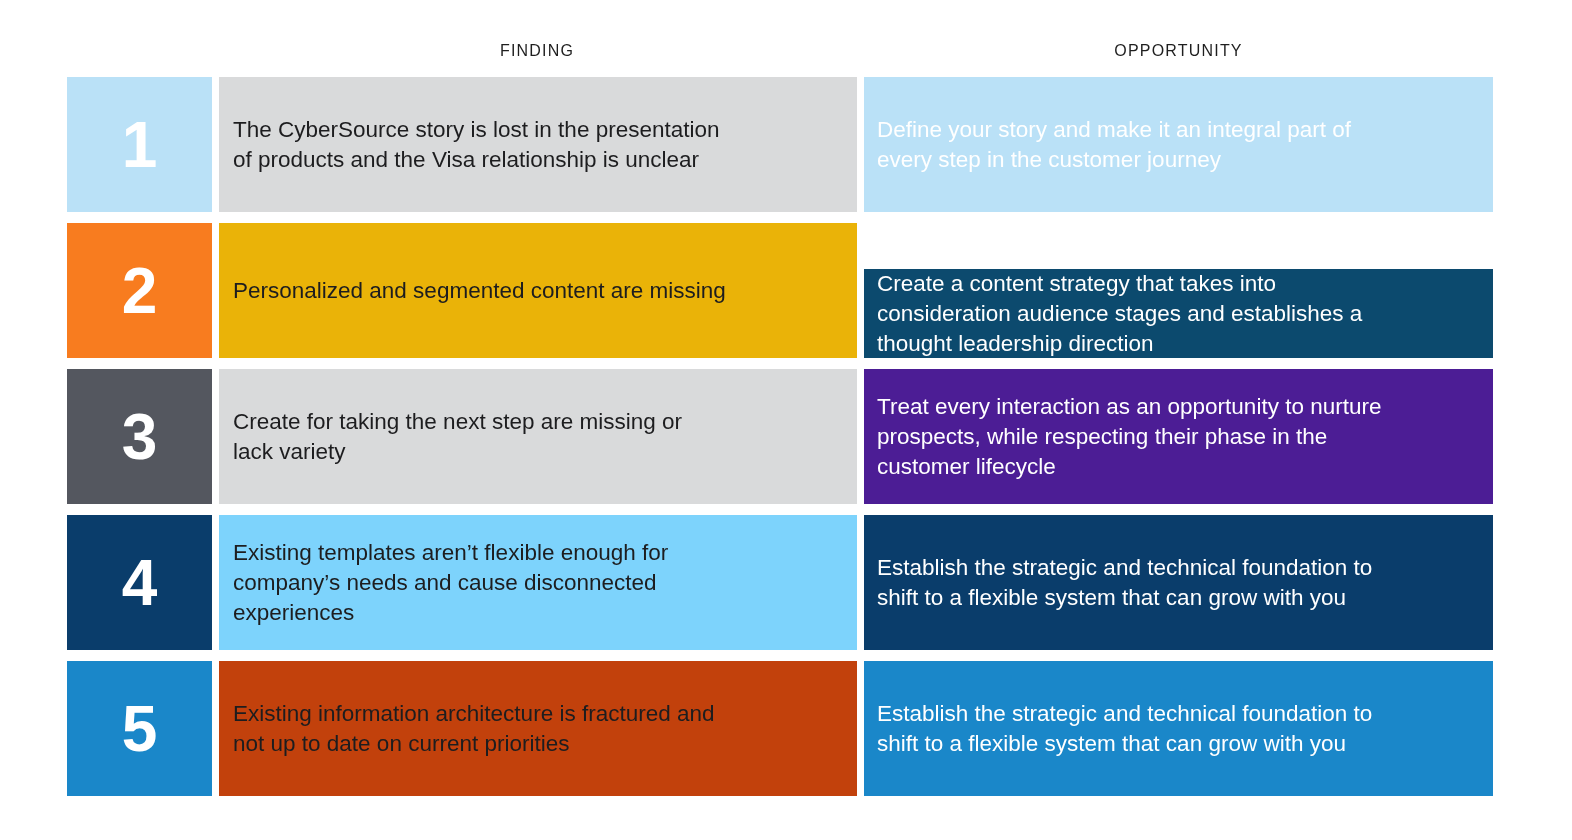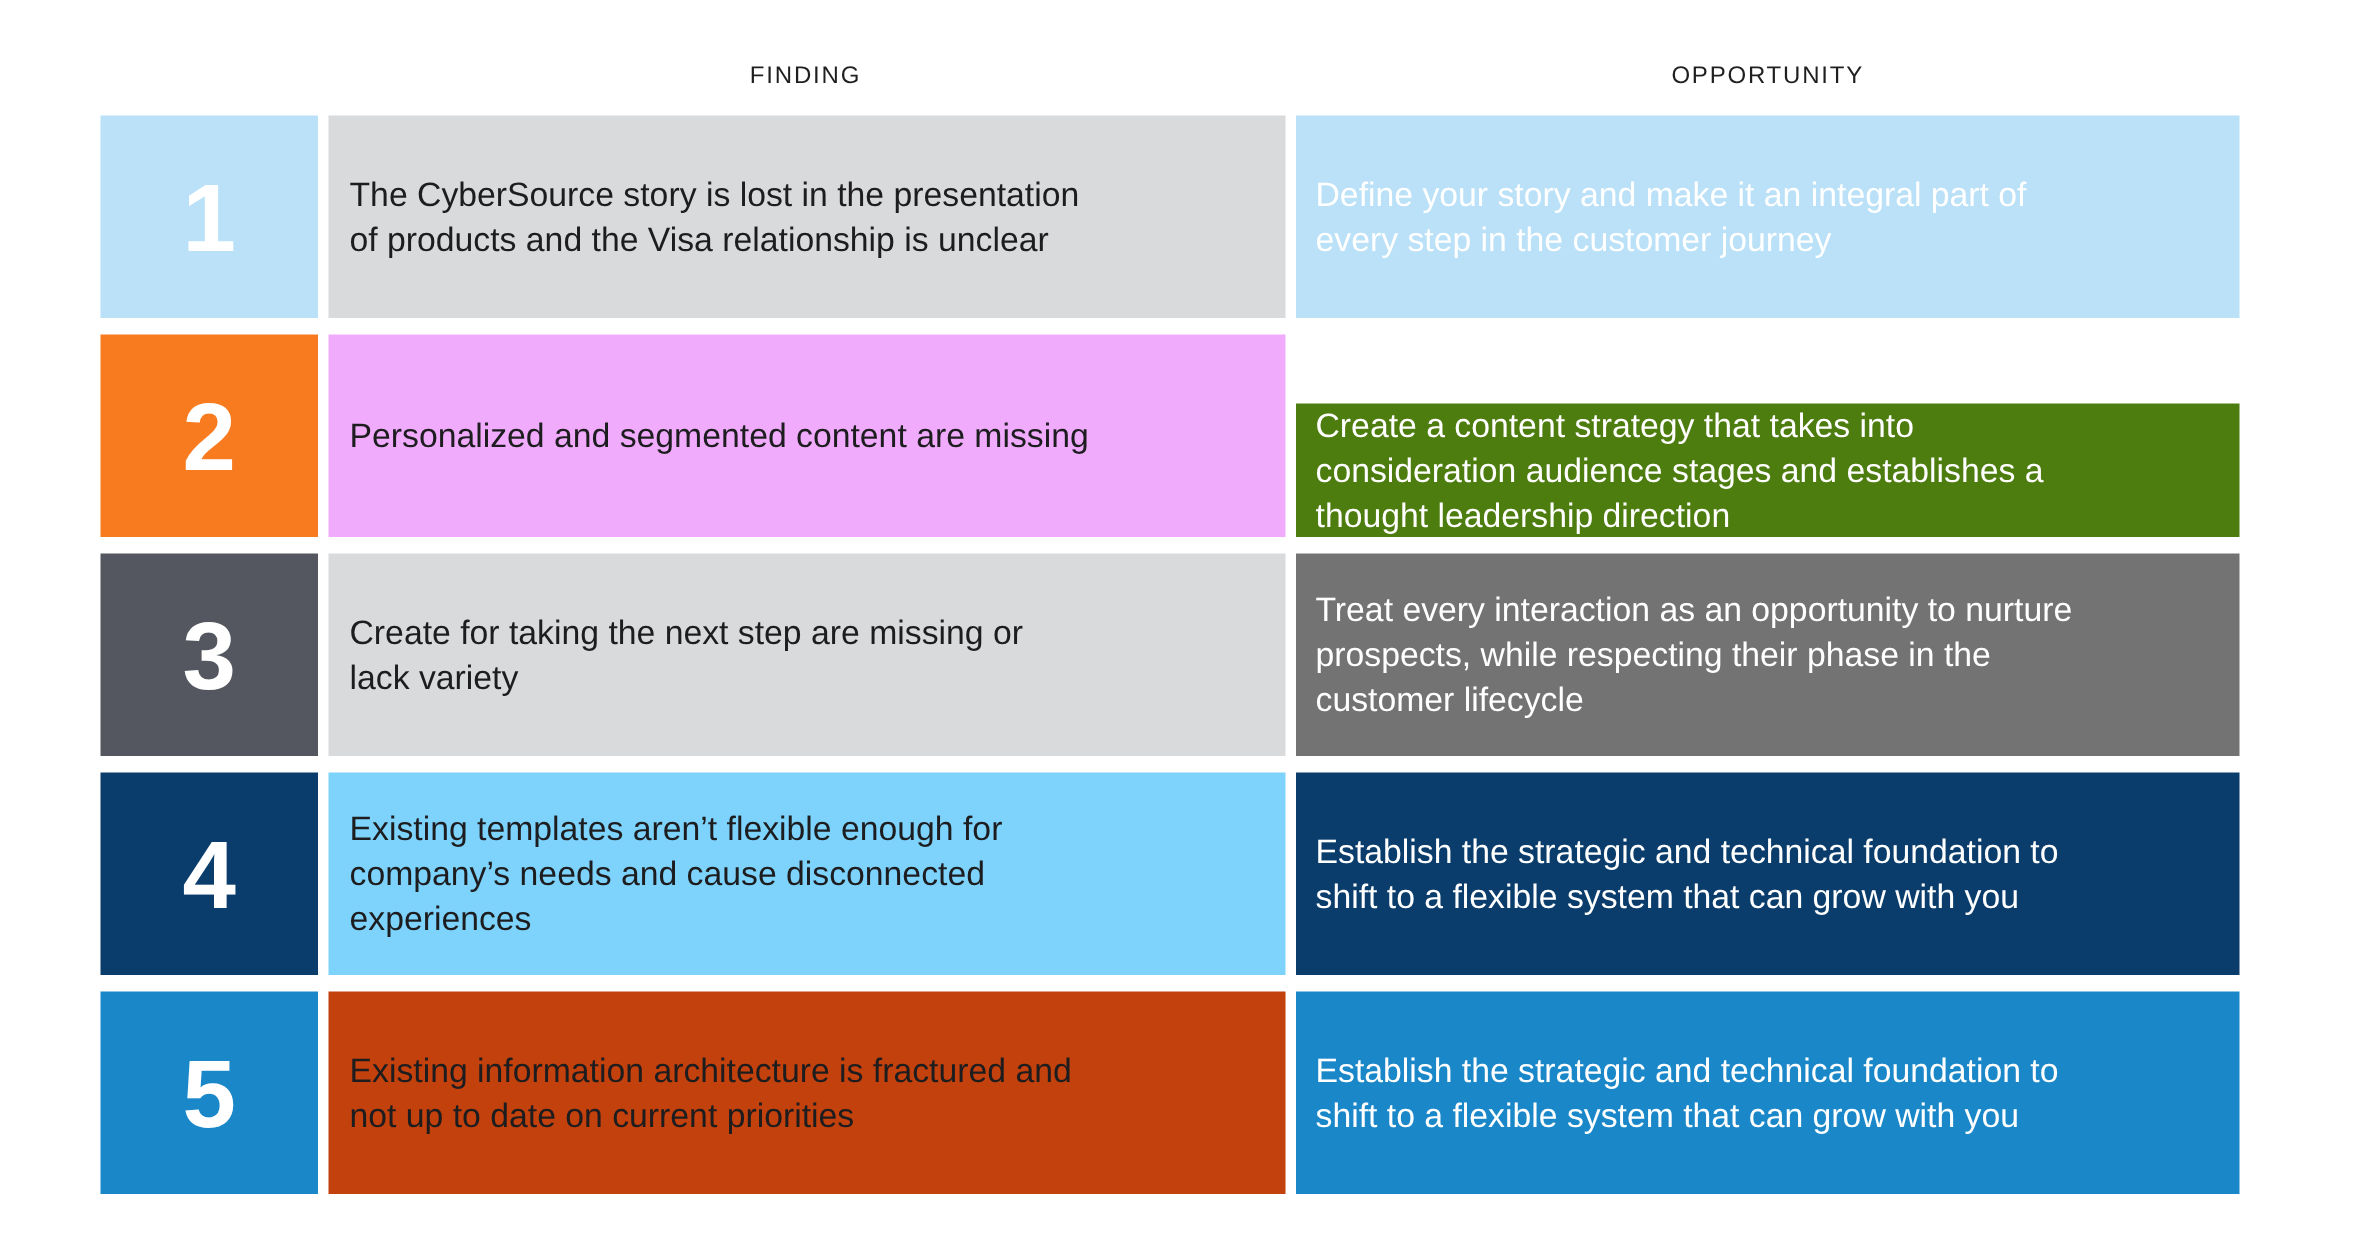--- a/index.html
+++ b/index.html
@@ -79,31 +79,31 @@
     <div class="mrow">
       <div class="cell num" style="background-color: rgb(186, 225, 247);">1</div>
       <div class="cell finding" style="background-color: rgb(217, 218, 219);">The CyberSource story is lost in the presentation
 of products and the Visa relationship is unclear</div>
       <div class="cell opportunity" style="background-color: rgb(186, 225, 247);">Define your story and make it an integral part of
 every step in the customer journey</div>
     </div>
 
     <div class="mrow">
       <div class="cell num" style="background-color: rgb(248, 124, 31);">2</div>
-      <div class="cell finding" style="background-color: #f0abfc;">Personalized and segmented content are missing</div>
-      <div class="cell opportunity" style="background-color: #4d7c0f; margin-top: 46px;">Create a content strategy that takes into
+      <div class="cell finding" style="background-color: #eab308;">Personalized and segmented content are missing</div>
+      <div class="cell opportunity" style="background-color: #0c4a6e; margin-top: 46px;">Create a content strategy that takes into
 consideration audience stages and establishes a
 thought leadership direction</div>
     </div>
 
     <div class="mrow">
       <div class="cell num" style="background-color: rgb(84, 87, 95);">3</div>
       <div class="cell finding" style="background-color: rgb(217, 218, 219);">Create for taking the next step are missing or
 lack variety</div>
-      <div class="cell opportunity" style="background-color: #737373;">Treat every interaction as an opportunity to nurture
+      <div class="cell opportunity" style="background-color: #4c1d95;">Treat every interaction as an opportunity to nurture
 prospects, while respecting their phase in the
 customer lifecycle</div>
     </div>
 
     <div class="mrow">
       <div class="cell num" style="background-color: rgb(10, 61, 107);">4</div>
       <div class="cell finding" style="background-color: #7dd3fc;">Existing templates aren’t flexible enough for
 company’s needs and cause disconnected
 experiences</div>
       <div class="cell opportunity" style="background-color: rgb(10, 61, 107);">Establish the strategic and technical foundation to

